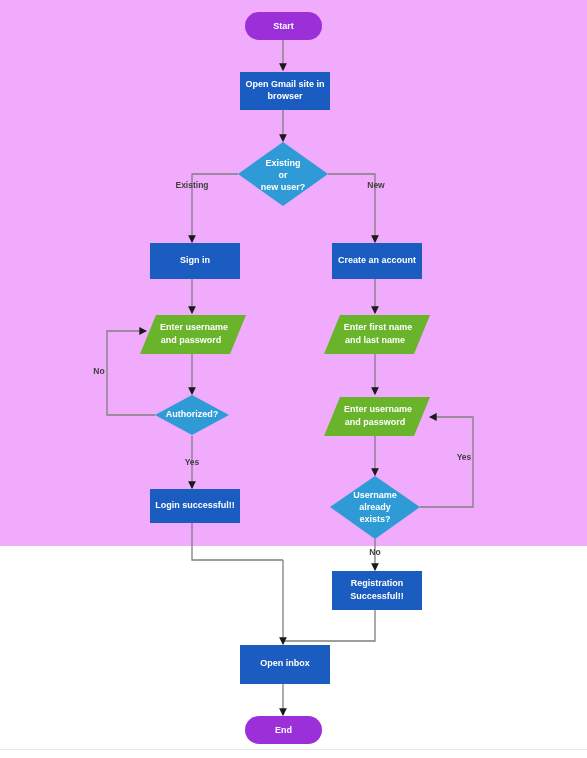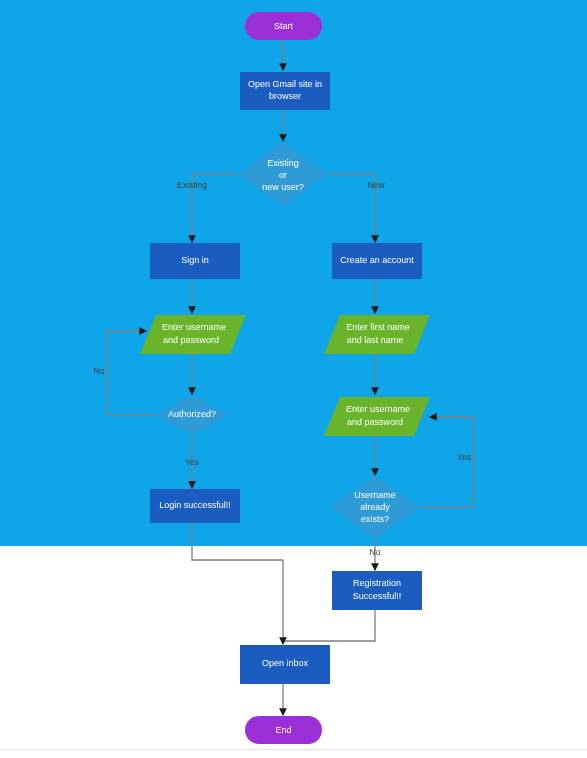--- a/index.html
+++ b/index.html
@@ -11,21 +11,22 @@
   body {
     font-family: "Liberation Sans", sans-serif;
     width: 587px;
     height: 758px;
     overflow: hidden;
   }
   #canvas {
     position: relative;
     width: 587px;
     height: 546px;
-    background: #0ea5e9;
+    background: #f0abfc;
+    font-weight: bold;
   }
   #flow-svg {
     display: block;
     width: 587px;
     height: 758px;
   }
   .node-label {
     font-family: "Liberation Sans", sans-serif;
     font-size: 9px;
     fill: #ffffff;

